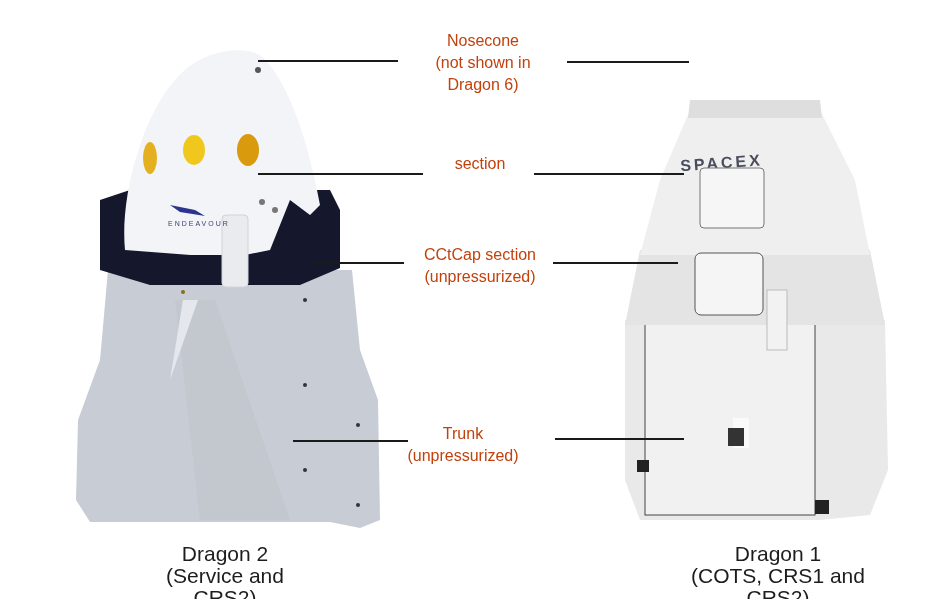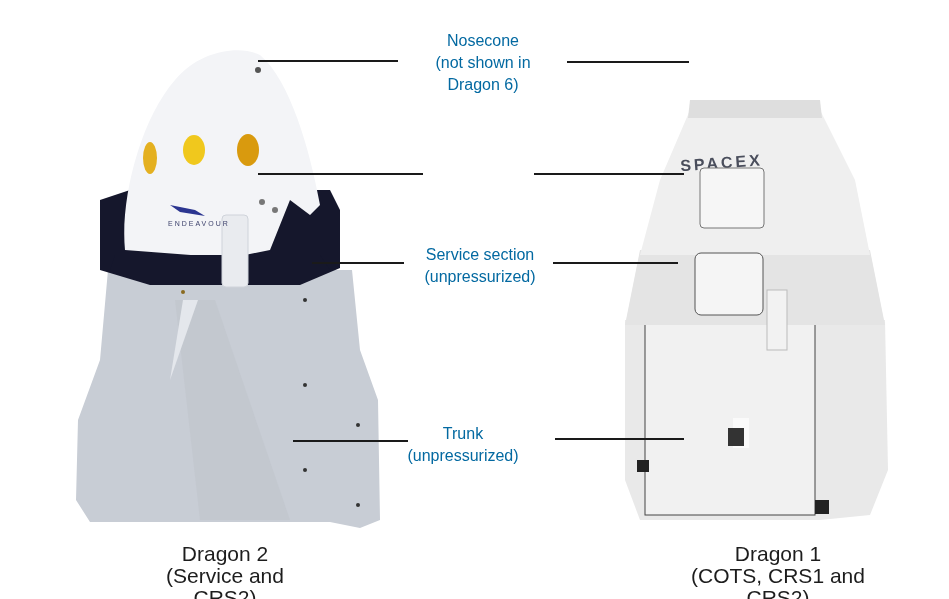--- a/index.html
+++ b/index.html
@@ -1,17 +1,17 @@
 <!DOCTYPE html>
 <html><head>
   <meta charset="utf-8">
   <style>
     html, body { margin:0; padding:0; background:#ffffff; }
     body { width:949px; height:599px; position:relative; overflow:hidden; font-family:"Liberation Sans", sans-serif; color:#1a1a1a; }
-    .label { position:absolute; text-align:center; font-size:16px; line-height:22px; color:#0369a1; }
+    .label { position:absolute; text-align:center; font-size:16px; line-height:22px; color:#c2410c; }
     .leader { position:absolute; height:2px; background:#1a1a1a; }
     .caption { position:absolute; text-align:center; font-size:21px; line-height:22px; color:#1d1d1d; }
     svg { position:absolute; }
   </style>
 </head>
 <body>
 
 <svg width="949" height="599" viewBox="0 0 949 599" style="left:0;top:0;">
 
   <path d="M108 270 L352 270 L360 350 L378 400 L380 520 L360 528 L330 522 L90 522 L76 500 L78 420 L100 360 Z" fill="#c8cdd5"></path>
@@ -61,26 +61,27 @@
 
 <div class="label" style="left:418px;top:30px;width:130px;">
   <div>Nosecone</div>
   <div>(not shown in</div>
   <div>Dragon 6)</div>
 </div>
 <div class="leader" style="left:258px;top:60px;width:140px;"></div>
 <div class="leader" style="left:567px;top:61px;width:122px;"></div>
 
 <div class="label" style="left:425px;top:153px;width:110px;">
+  <div>section</div>
 </div>
 <div class="leader" style="left:258px;top:173px;width:165px;"></div>
 <div class="leader" style="left:534px;top:173px;width:150px;"></div>
 
 <div class="label" style="left:405px;top:244px;width:150px;">
-  <div>Service section</div>
+  <div>CCtCap section</div>
   <div>(unpressurized)</div>
 </div>
 <div class="leader" style="left:312px;top:262px;width:92px;"></div>
 <div class="leader" style="left:553px;top:262px;width:125px;"></div>
 
 <div class="label" style="left:388px;top:423px;width:150px;">
   <div>Trunk</div>
   <div>(unpressurized)</div>
 </div>
 <div class="leader" style="left:293px;top:440px;width:115px;"></div>

